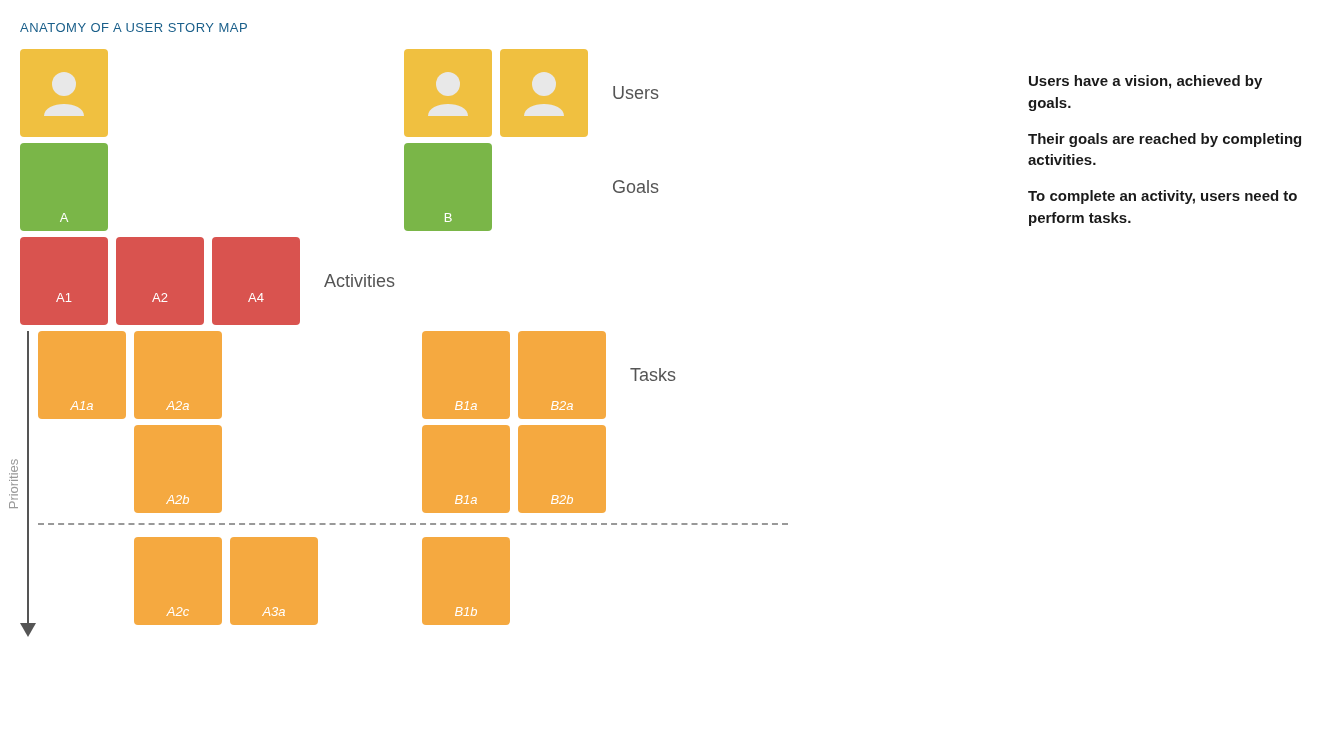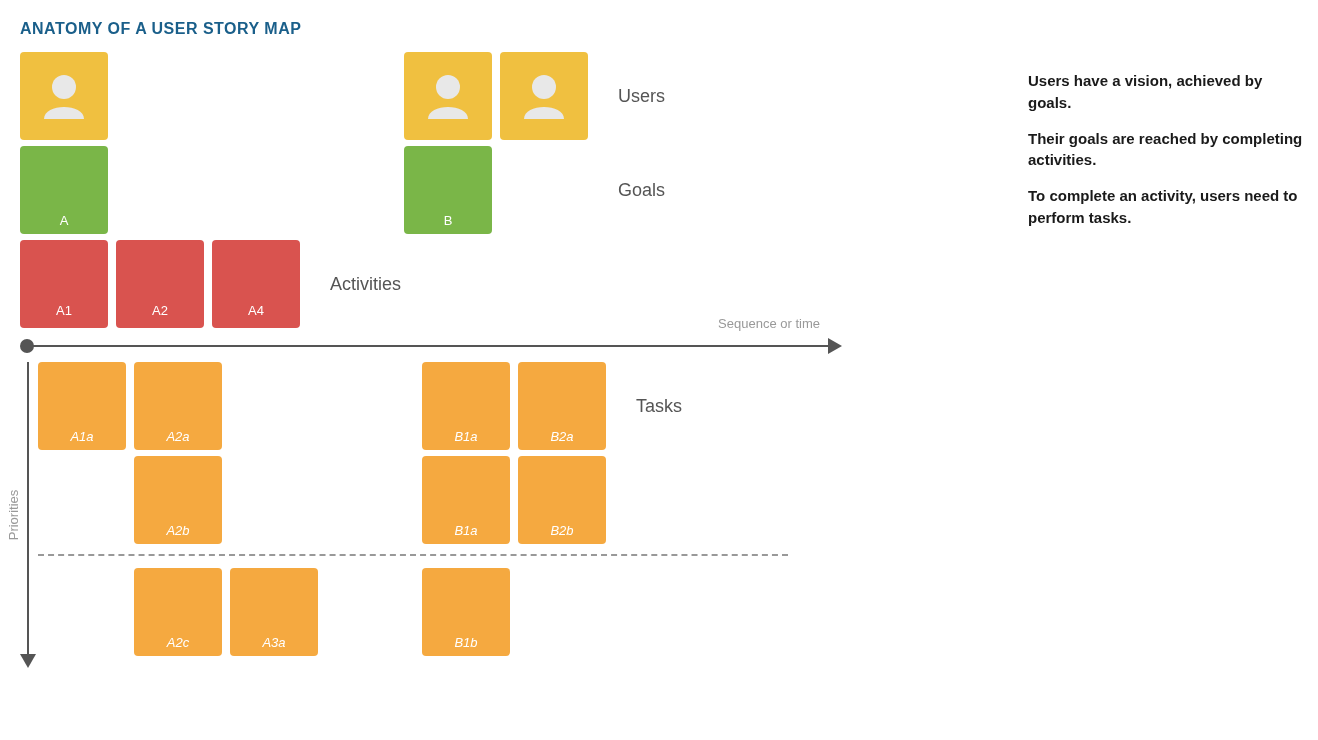--- a/index.html
+++ b/index.html
@@ -19,22 +19,22 @@
       padding: 20px 10px 10px 20px;
     }
 
     .diagram-area {
       flex: 1;
       position: relative;
       min-width: 0;
     }
 
     .title {
-      font-size: 16px;
-      font-weight: 700;
+      font-size: 13px;
+      font-weight: 400;
       color: #1a5f8a;
       text-transform: uppercase;
       letter-spacing: 0.5px;
       margin-bottom: 14px;
     }
 
     
     .row {
       display: flex;
       align-items: flex-end;
@@ -79,21 +79,21 @@
 
     
     .activity-card {
       width: 88px;
       height: 88px;
       background: #d9534f;
       border-radius: 4px;
       display: flex;
       align-items: flex-end;
       justify-content: center;
-      padding-bottom: 10px;
+      padding-bottom: 20px;
       flex-shrink: 0;
       font-size: 13px;
       color: #fff;
       font-weight: 500;
     }
 
     
     .task-card {
       width: 88px;
       height: 88px;
@@ -114,21 +114,21 @@
       width: 88px;
       height: 88px;
       flex-shrink: 0;
       background: transparent;
     }
 
     
     .row-label {
       font-size: 18px;
       color: #555;
-      margin-left: 22px;
+      margin-left: 16px;
       white-space: nowrap;
       align-self: center;
       padding-bottom: 0;
     }
 
     
     .sequence-arrow-container {
       position: relative;
       height: 24px;
       margin: 2px 0 4px 0;
@@ -268,26 +268,20 @@
       </div>
       <div class="activity-card">
         <span>A2</span>
       </div>
       <div class="activity-card">
         <span>A4</span>
       </div>
       <span class="row-label">Activities</span>
     </div>
 
-    <div class="sequence-arrow-container" style="width: 820px;">
-      <span class="sequence-label">Sequence or time</span>
-      <div class="sequence-dot"></div>
-      <div class="sequence-line"></div>
-      <div class="sequence-arrowhead"></div>
-    </div>
 
     <div class="tasks-section">
 
       <div style="position:absolute; left:-18px; top:0; bottom:0; display:flex; flex-direction:column; align-items:center; width:16px;">
         <div style="flex:1; width:2px; background:#555;"></div>
         <div style="width:0; height:0; border-left:8px solid transparent; border-right:8px solid transparent; border-top:14px solid #555;"></div>
       </div>
       <span style="position:absolute; left:-50px; top:50%; transform:translateY(-50%) rotate(-90deg); font-size:13px; color:#999; white-space:nowrap;">Priorities</span>
 
       <div class="tasks-rows">

